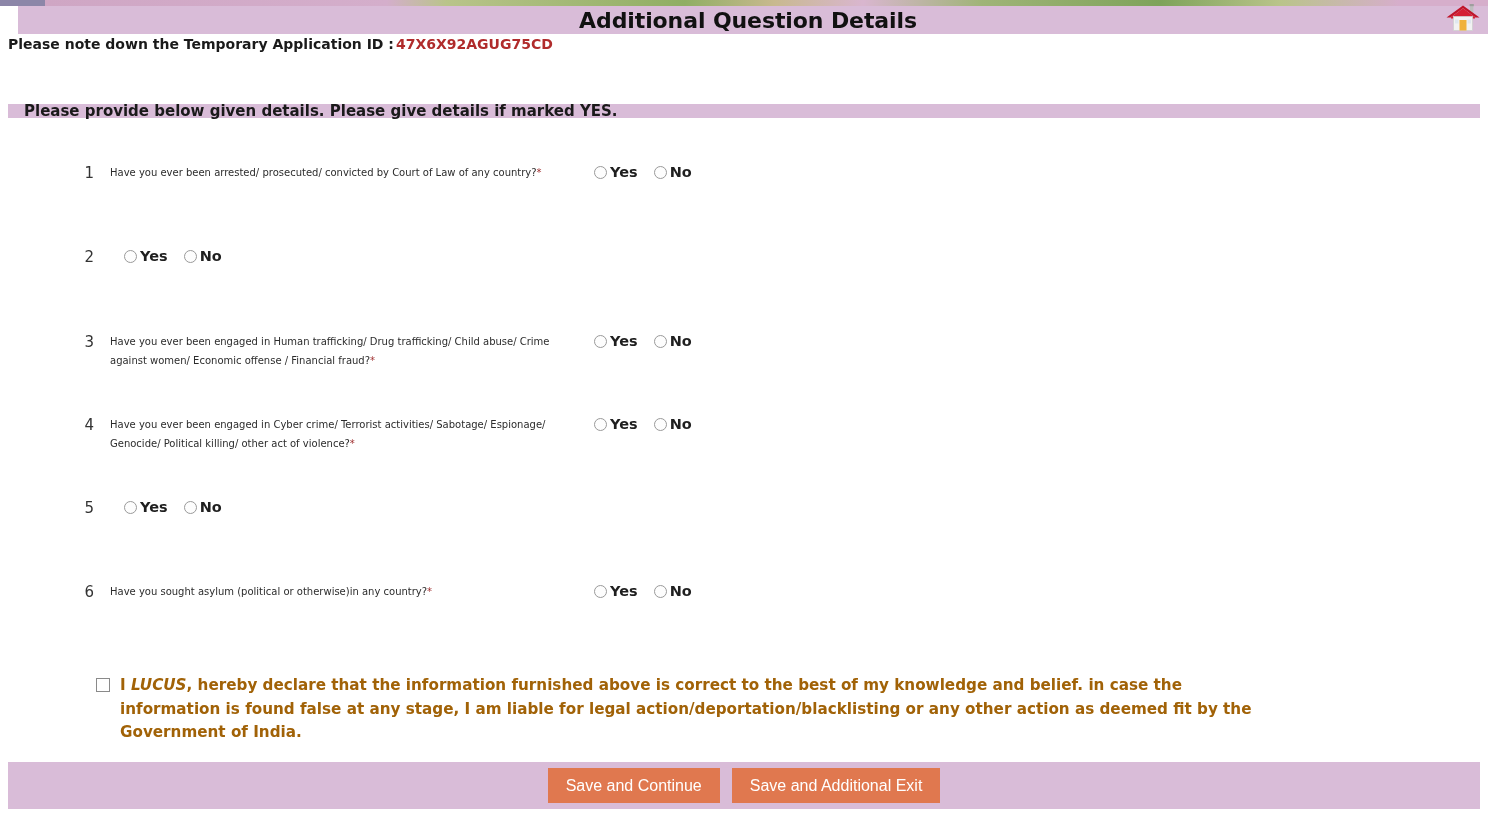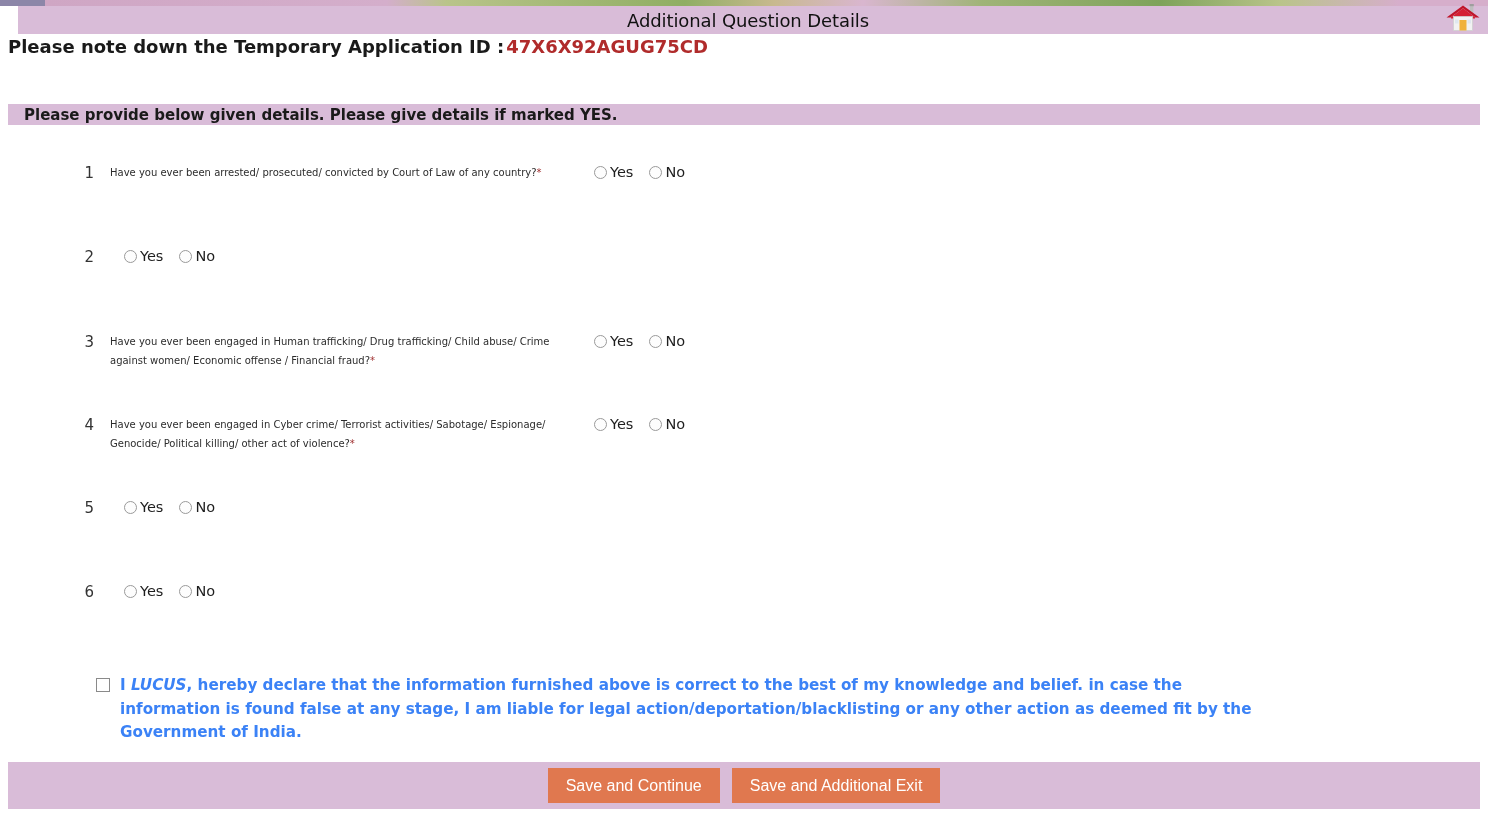--- a/index.html
+++ b/index.html
@@ -47,22 +47,22 @@
     top: 6px;
     left: 18px;
     width: 1470px;
     height: 28px;
     background: #d9bcd8;
     display: flex;
     align-items: center;
     justify-content: center;
   }
   .title-bar .title-text {
-    font-size: 18px;
-    font-weight: normal;
+    font-size: 22px;
+    font-weight: bold;
     color: #111111;
     letter-spacing: -0.1px;
     text-align: right;
     margin-left: -10px;
   }
 
   
   .home-icon {
     position: absolute;
     top: 0px;
@@ -71,21 +71,21 @@
     height: 34px;
     cursor: pointer;
     z-index: 20;
   }
 
   
   .appid-row {
     position: absolute;
     top: 36px;
     left: 8px;
-    font-size: 18px;
+    font-size: 14px;
     font-weight: bold;
     color: #1a1a1a;
     white-space: nowrap;
   }
   .appid-row .appid-value {
     color: #b02b2b;
     font-weight: bold;
     margin-left: 2px;
   }
 
@@ -99,21 +99,21 @@
     font-weight: normal;
     white-space: nowrap;
   }
 
   
   .section-band {
     position: absolute;
     top: 104px;
     left: 8px;
     width: 1472px;
-    height: 21px;
+    height: 14px;
     background: #d9bcd8;
     display: flex;
     align-items: center;
   }
   .section-band .band-text {
     font-size: 15px;
     font-weight: bold;
     color: #1a1a1a;
     padding-left: 16px;
   }
@@ -170,21 +170,21 @@
     border: 1px solid #9a9a9a;
     border-radius: 50%;
     background: #fdfdfd;
     display: inline-block;
     margin-right: 3px;
     cursor: pointer;
     box-sizing: border-box;
   }
   .radio-label {
     font-size: 14.5px;
-    font-weight: normal;
+    font-weight: bold;
     color: #1f1f1f;
   }
 
   
   .declaration {
     position: absolute;
     top: 674px;
     left: 96px;
     width: 1180px;
     display: flex;
@@ -197,21 +197,21 @@
     background: #ffffff;
     margin-top: 4px;
     margin-right: 10px;
     flex: 0 0 auto;
     cursor: pointer;
     box-sizing: border-box;
   }
   .decl-text {
     font-size: 15.2px;
     font-weight: bold;
-    color: #3b82f6;
+    color: #a16207;
     line-height: 23.5px;
   }
   .decl-name {
     font-style: italic;
     font-weight: bold;
   }
 
   
   .footer-band {
     position: absolute;
@@ -335,20 +335,21 @@
             <span class="radio-label">Yes</span>
           </label>
           <label class="radio-group">
             <span class="radio-dot"></span>
             <span class="radio-label">No</span>
           </label>
         </div>
       </div>
       <div class="q-row" style="position: absolute; top: 443px;">
         <div class="q-num">6</div>
+        <div class="q-text"><span>Have you sought asylum (political or otherwise)in any country?</span><span class="req-star">*</span></div>
         <div class="q-options">
           <label class="radio-group">
             <span class="radio-dot"></span>
             <span class="radio-label">Yes</span>
           </label>
           <label class="radio-group">
             <span class="radio-dot"></span>
             <span class="radio-label">No</span>
           </label>
         </div>

